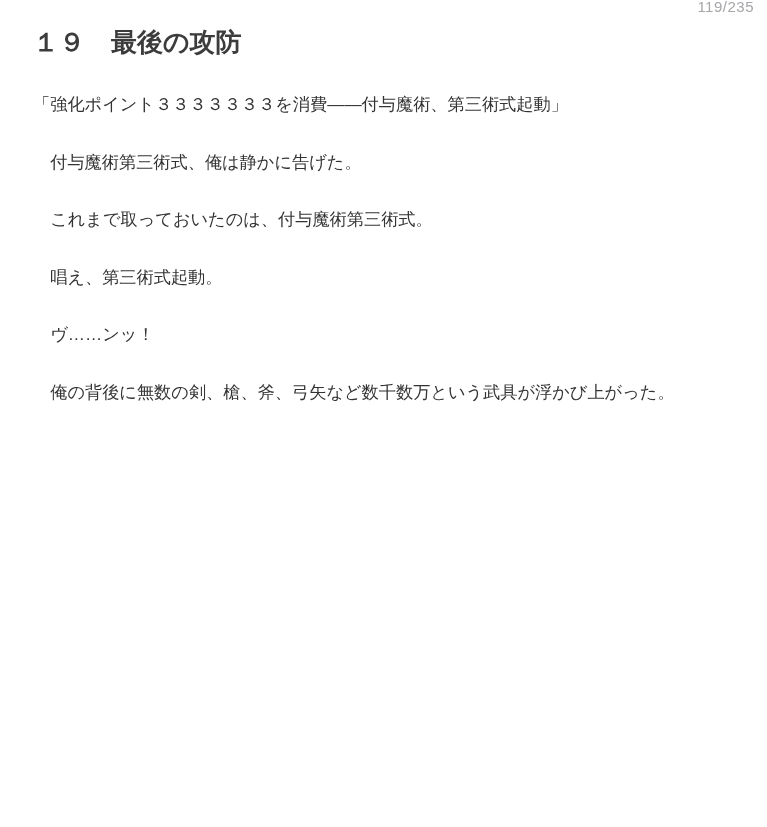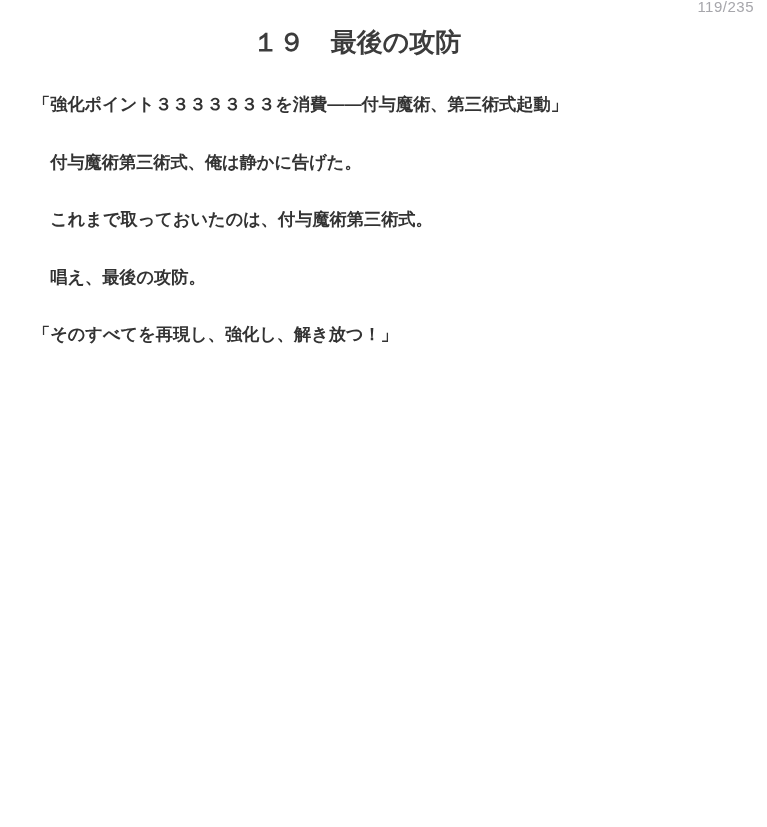--- a/index.html
+++ b/index.html
@@ -20,30 +20,28 @@
     top: -3px;
     right: 13px;
     font-size: 15px;
     line-height: 20px;
     letter-spacing: 0.5px;
     color: var(--counter-color, #a6a6ab);
   }
   .chapter-title {
     width: 648px;
     margin: 22px 0 28px 33px;
-    text-align: center;
     font-size: 26px;
     line-height: 40px;
     font-weight: 700;
     color: var(--title-color, #3c3c3c);
   }
   .chapter-body {
     width: 648px;
     margin-left: 33px;
-    font-weight: bold;
   }
   .chapter-body p.para {
     margin: 0 0 29px 0;
     font-size: 17.2px;
     line-height: 28.6px;
     color: var(--text-color, #333333);
     overflow-wrap: break-word;
     word-break: normal;
     text-align: left;
   }
@@ -51,16 +49,17 @@
 </head>
 <body>
 
 <div class="reader-page" style="--bg-color: #ffffff; --text-color: #333333; --title-color: #3c3c3c; --counter-color: #a6a6ab;">
   <div class="page-counter">119/235</div>
   <h1 class="chapter-title">１９　最後の攻防</h1>
   <div class="chapter-body">
       <p class="para">「強化ポイント３３３３３３３を消費――付与魔術、第三術式起動」</p>
       <p class="para">　付与魔術第三術式、俺は静かに告げた。</p>
       <p class="para">　これまで取っておいたのは、付与魔術第三術式。</p>
-      <p class="para">　唱え、最後の攻防。</p>
-      <p class="para">「そのすべてを再現し、強化し、解き放つ！」</p>
+      <p class="para">　唱え、第三術式起動。</p>
+      <p class="para">　ヴ……ンッ！</p>
+      <p class="para">　俺の背後に無数の剣、槍、斧、弓矢など数千数万という武具が浮かび上がった。</p>
     </div>
 </div>
 
 </body></html>

